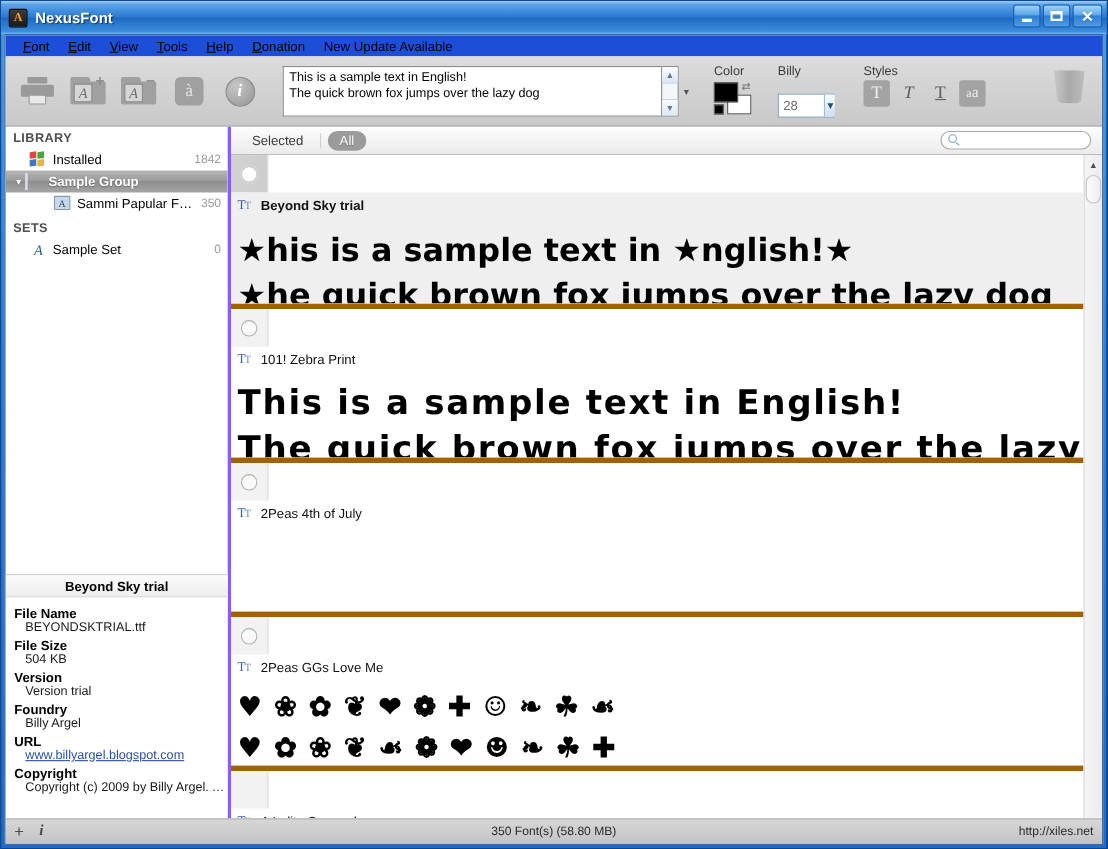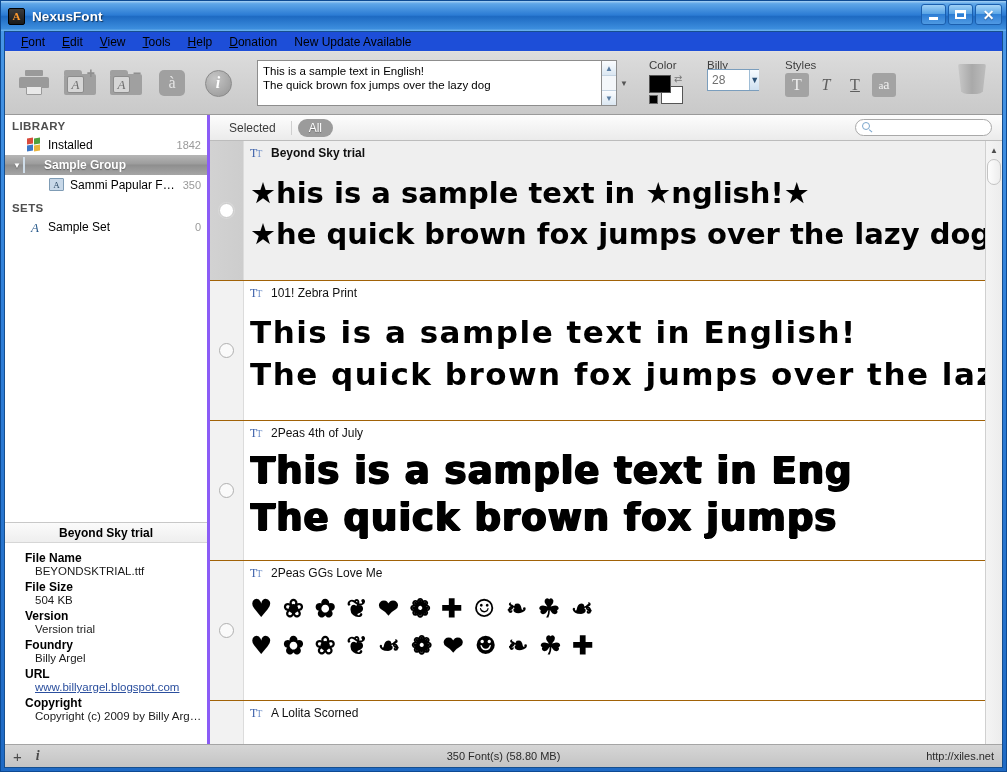--- a/index.html
+++ b/index.html
@@ -198,21 +198,21 @@
   #sw-fg { position: absolute; left: 0; top: 0; width: 22px; height: 18px;
     background: #000; border: 1px solid #555; }
   #sw-bg { position: absolute; left: 12px; top: 11px; width: 22px; height: 18px;
     background: #fff; border: 1px solid #555; }
   #sw-mini { position: absolute; left: 0; top: 20px; width: 9px; height: 9px;
     background: #000; border: 1px solid #666; z-index: 3; }
   #sw-swap { position: absolute; left: 25px; top: -2px; font-size: 10px; color: #777; }
 
   #size-group { width: 60px; }
   #size-box {
-    position: absolute; top: 9px; left: 0;
+    position: absolute; top: 25px; left: 0;
     display: flex; height: 22px; width: 52px;
     border: 1px solid #7b9ebd; background: #fff; gap: 20px;
   }
   #size-value {
     flex: 1 1 auto; padding: 2px 4px;
     font-size: 12px; color: #6f6f6f;
     display: flex; align-items: center;
   }
   #size-arrow {
     width: 19px;
@@ -323,21 +323,21 @@
     display: flex; flex-direction: column;
     overflow: hidden;
   }
   #info-title {
     height: 20px; flex: 0 0 20px;
     background: linear-gradient(to bottom,#fbfbfb,#eeeeee);
     border-bottom: 1px solid #d6d6d6;
     display: flex; align-items: center; justify-content: center;
     font-size: 12px; font-weight: bold; color: #000;
   }
-  #info-body { flex: 1 1 auto; padding: 5px 0 0 20px; overflow: hidden; }
+  #info-body { flex: 1 1 auto; padding: 5px 0 0 8px; overflow: hidden; }
   .info-key { font-size: 12px; font-weight: bold; color: #000; margin-top: 3px; }
   .info-val { font-size: 11.5px; color: #1a1a1a; padding-left: 10px; margin-top: 0px;
      white-space: nowrap; overflow: hidden; text-overflow: ellipsis; }
   .info-val.link { color: #2b4f9e; text-decoration: underline; }
 
   
   #rightpane { flex: 1 1 auto; display: flex; flex-direction: column; overflow: hidden;
     background: #fff; }
 
   #tabbar {
@@ -385,23 +385,24 @@
     overflow: hidden;
     position: relative;
   }
   #list-scroll {
     flex: 1 1 auto;
     overflow: hidden;
     position: relative;
   }
   .font-row {
     display: flex;
-    border-bottom: 1px solid #a16207;
+    border-bottom: 5px solid #a16207;
     background: #fff;
     overflow: hidden;
+    flex-direction: column;
   }
   .font-row.selected .row-gutter { background: linear-gradient(to right,#d2d2d2,#cdcdcd); }
   .font-row.selected .row-content { background: #efefef; }
   .row-gutter {
     width: 34px; flex: 0 0 34px;
     background: #f2f2f2;
     border-right: 1px solid #dcdcdc;
     display: flex; align-items: center; justify-content: center;
   }
   .radio {
@@ -707,24 +708,20 @@
 
             <div class="font-row" style="height:140px">
               <div class="row-gutter">
                 <div class="radio"></div>
               </div>
               <div class="row-content">
                 <div class="row-head">
                   <span class="ic-tt">T<span class="t2">T</span></span>
                   <span class="row-name">2Peas 4th of July</span>
                 </div>
-                <div class="preview pv-2peas" style="margin-top:8px">
-                  <span class="ln">This is a sample text in Eng</span>
-                  <span class="ln" style="margin-top:2px">The quick brown fox jumps</span>
-                </div>
               </div>
             </div>
 
             <div class="font-row" style="height:140px">
               <div class="row-gutter">
                 <div class="radio"></div>
               </div>
               <div class="row-content">
                 <div class="row-head">
                   <span class="ic-tt">T<span class="t2">T</span></span>

